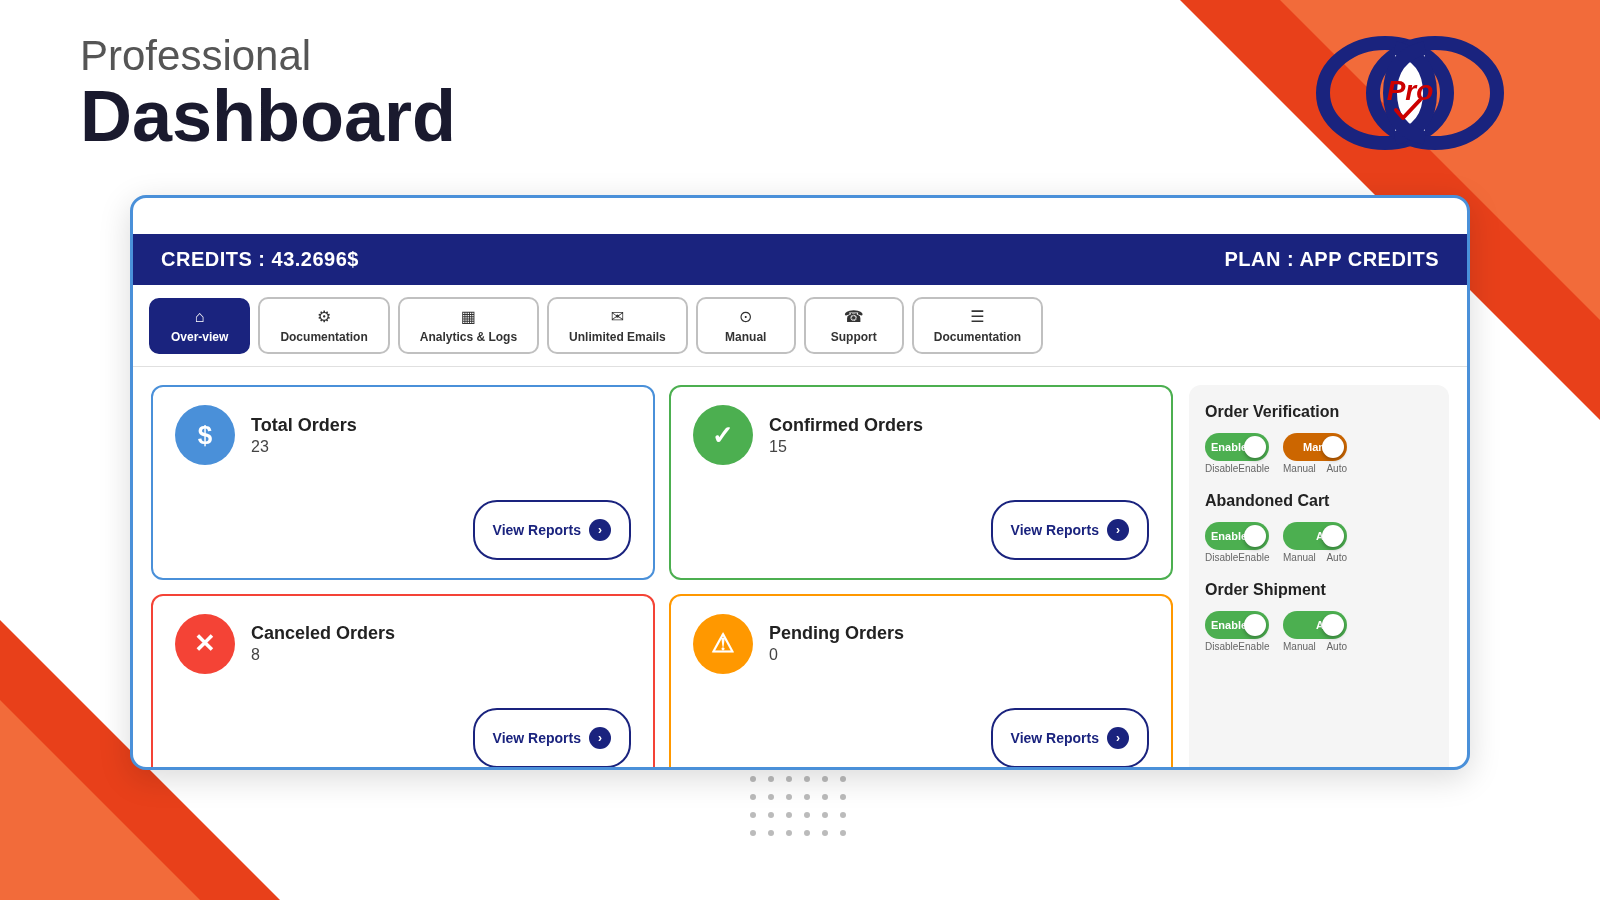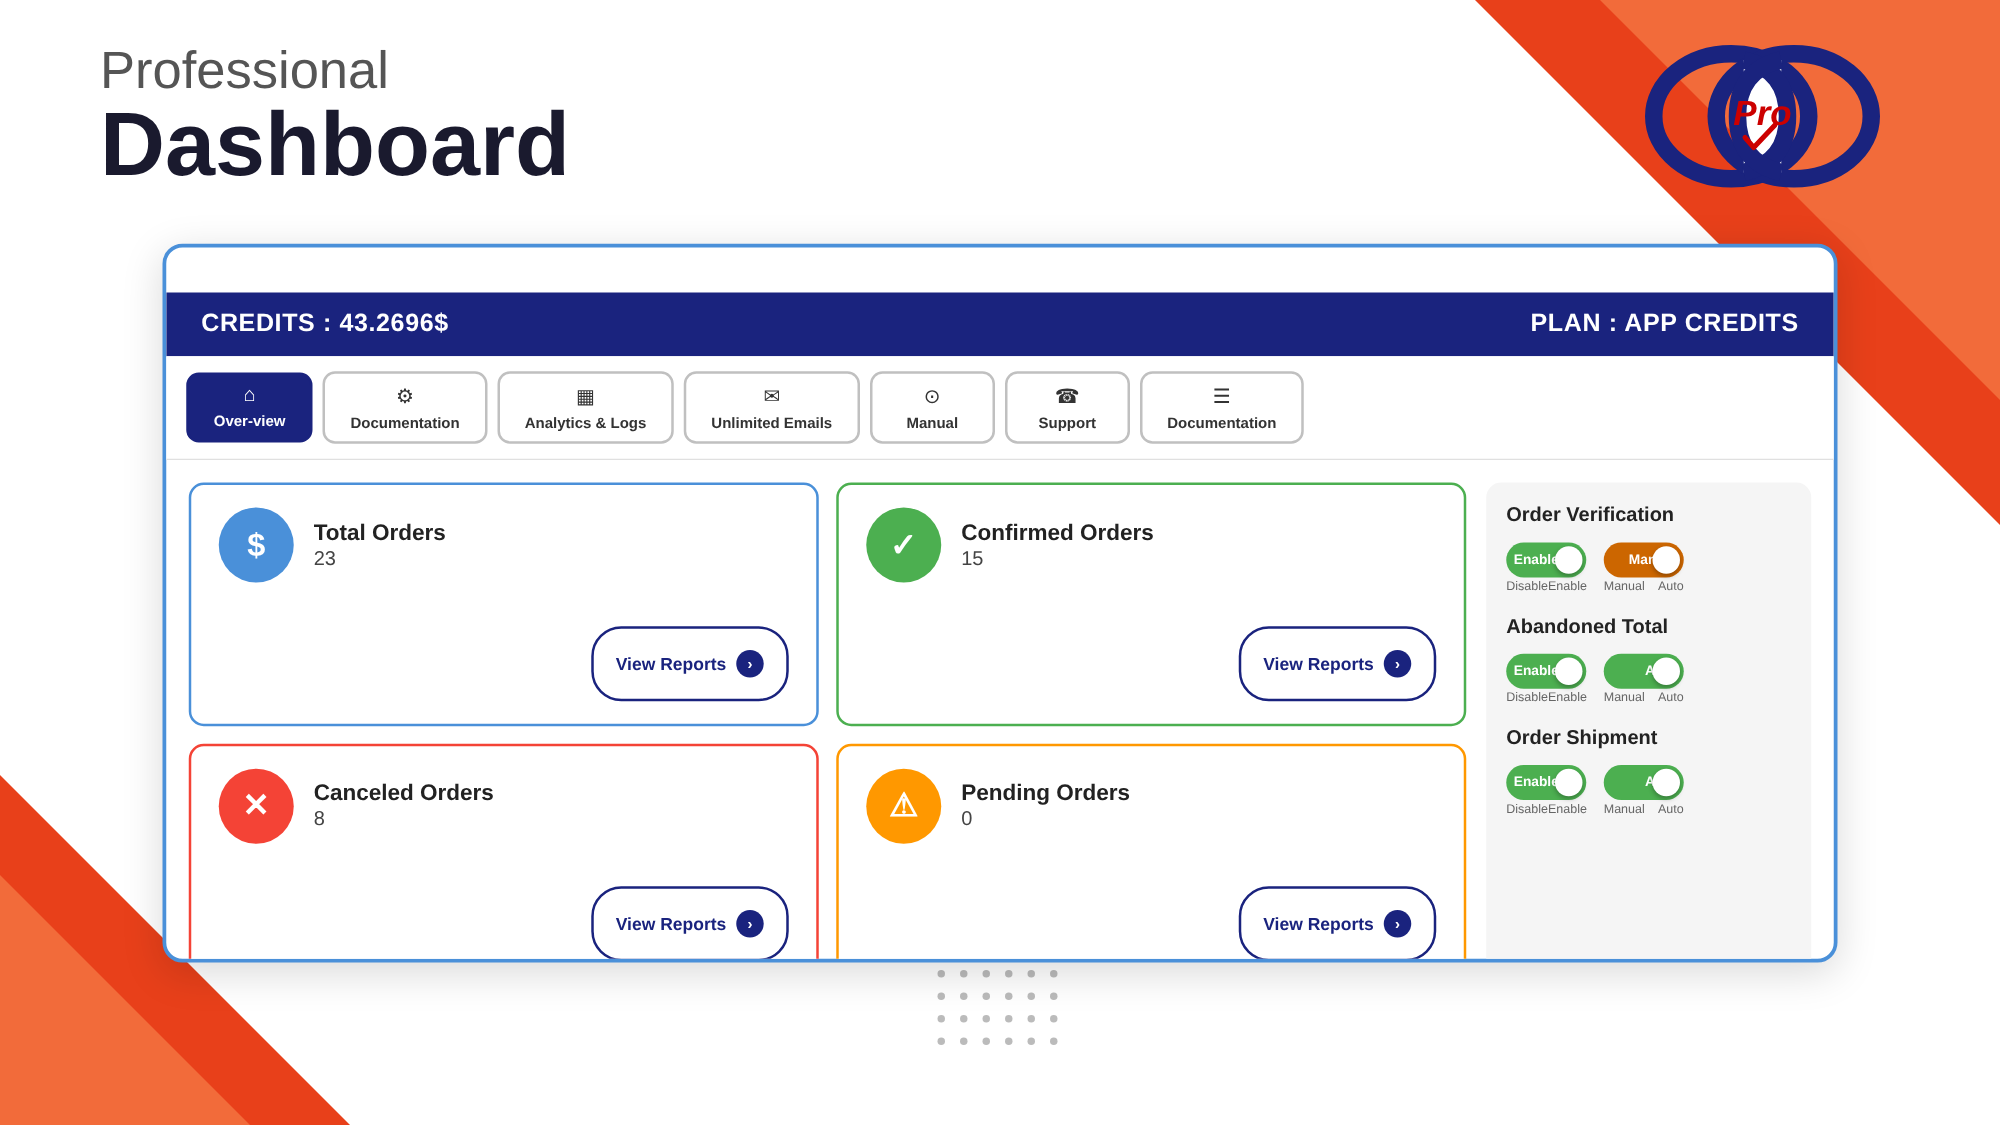--- a/index.html
+++ b/index.html
@@ -559,21 +559,21 @@
           <div class="toggle-knob right"></div>
         </div>
         <div class="toggle-label-row">
           <span class="toggle-sub-label">Manual</span>
           <span class="toggle-sub-label">Auto</span>
         </div>
       </div>
     </div>
   </div>
         <div class="toggle-section">
-    <div class="toggle-section-title">Abandoned Total</div>
+    <div class="toggle-section-title">Abandoned Cart</div>
     <div class="toggle-row">
       <div class="toggle-group">
         <div class="toggle-switch" style="cursor:pointer;">
           <div class="toggle-track enabled-on">
             <span class="toggle-label-text">Enabled</span>
             <span></span>
           </div>
           <div class="toggle-knob right"></div>
         </div>
         <div class="toggle-label-row">

